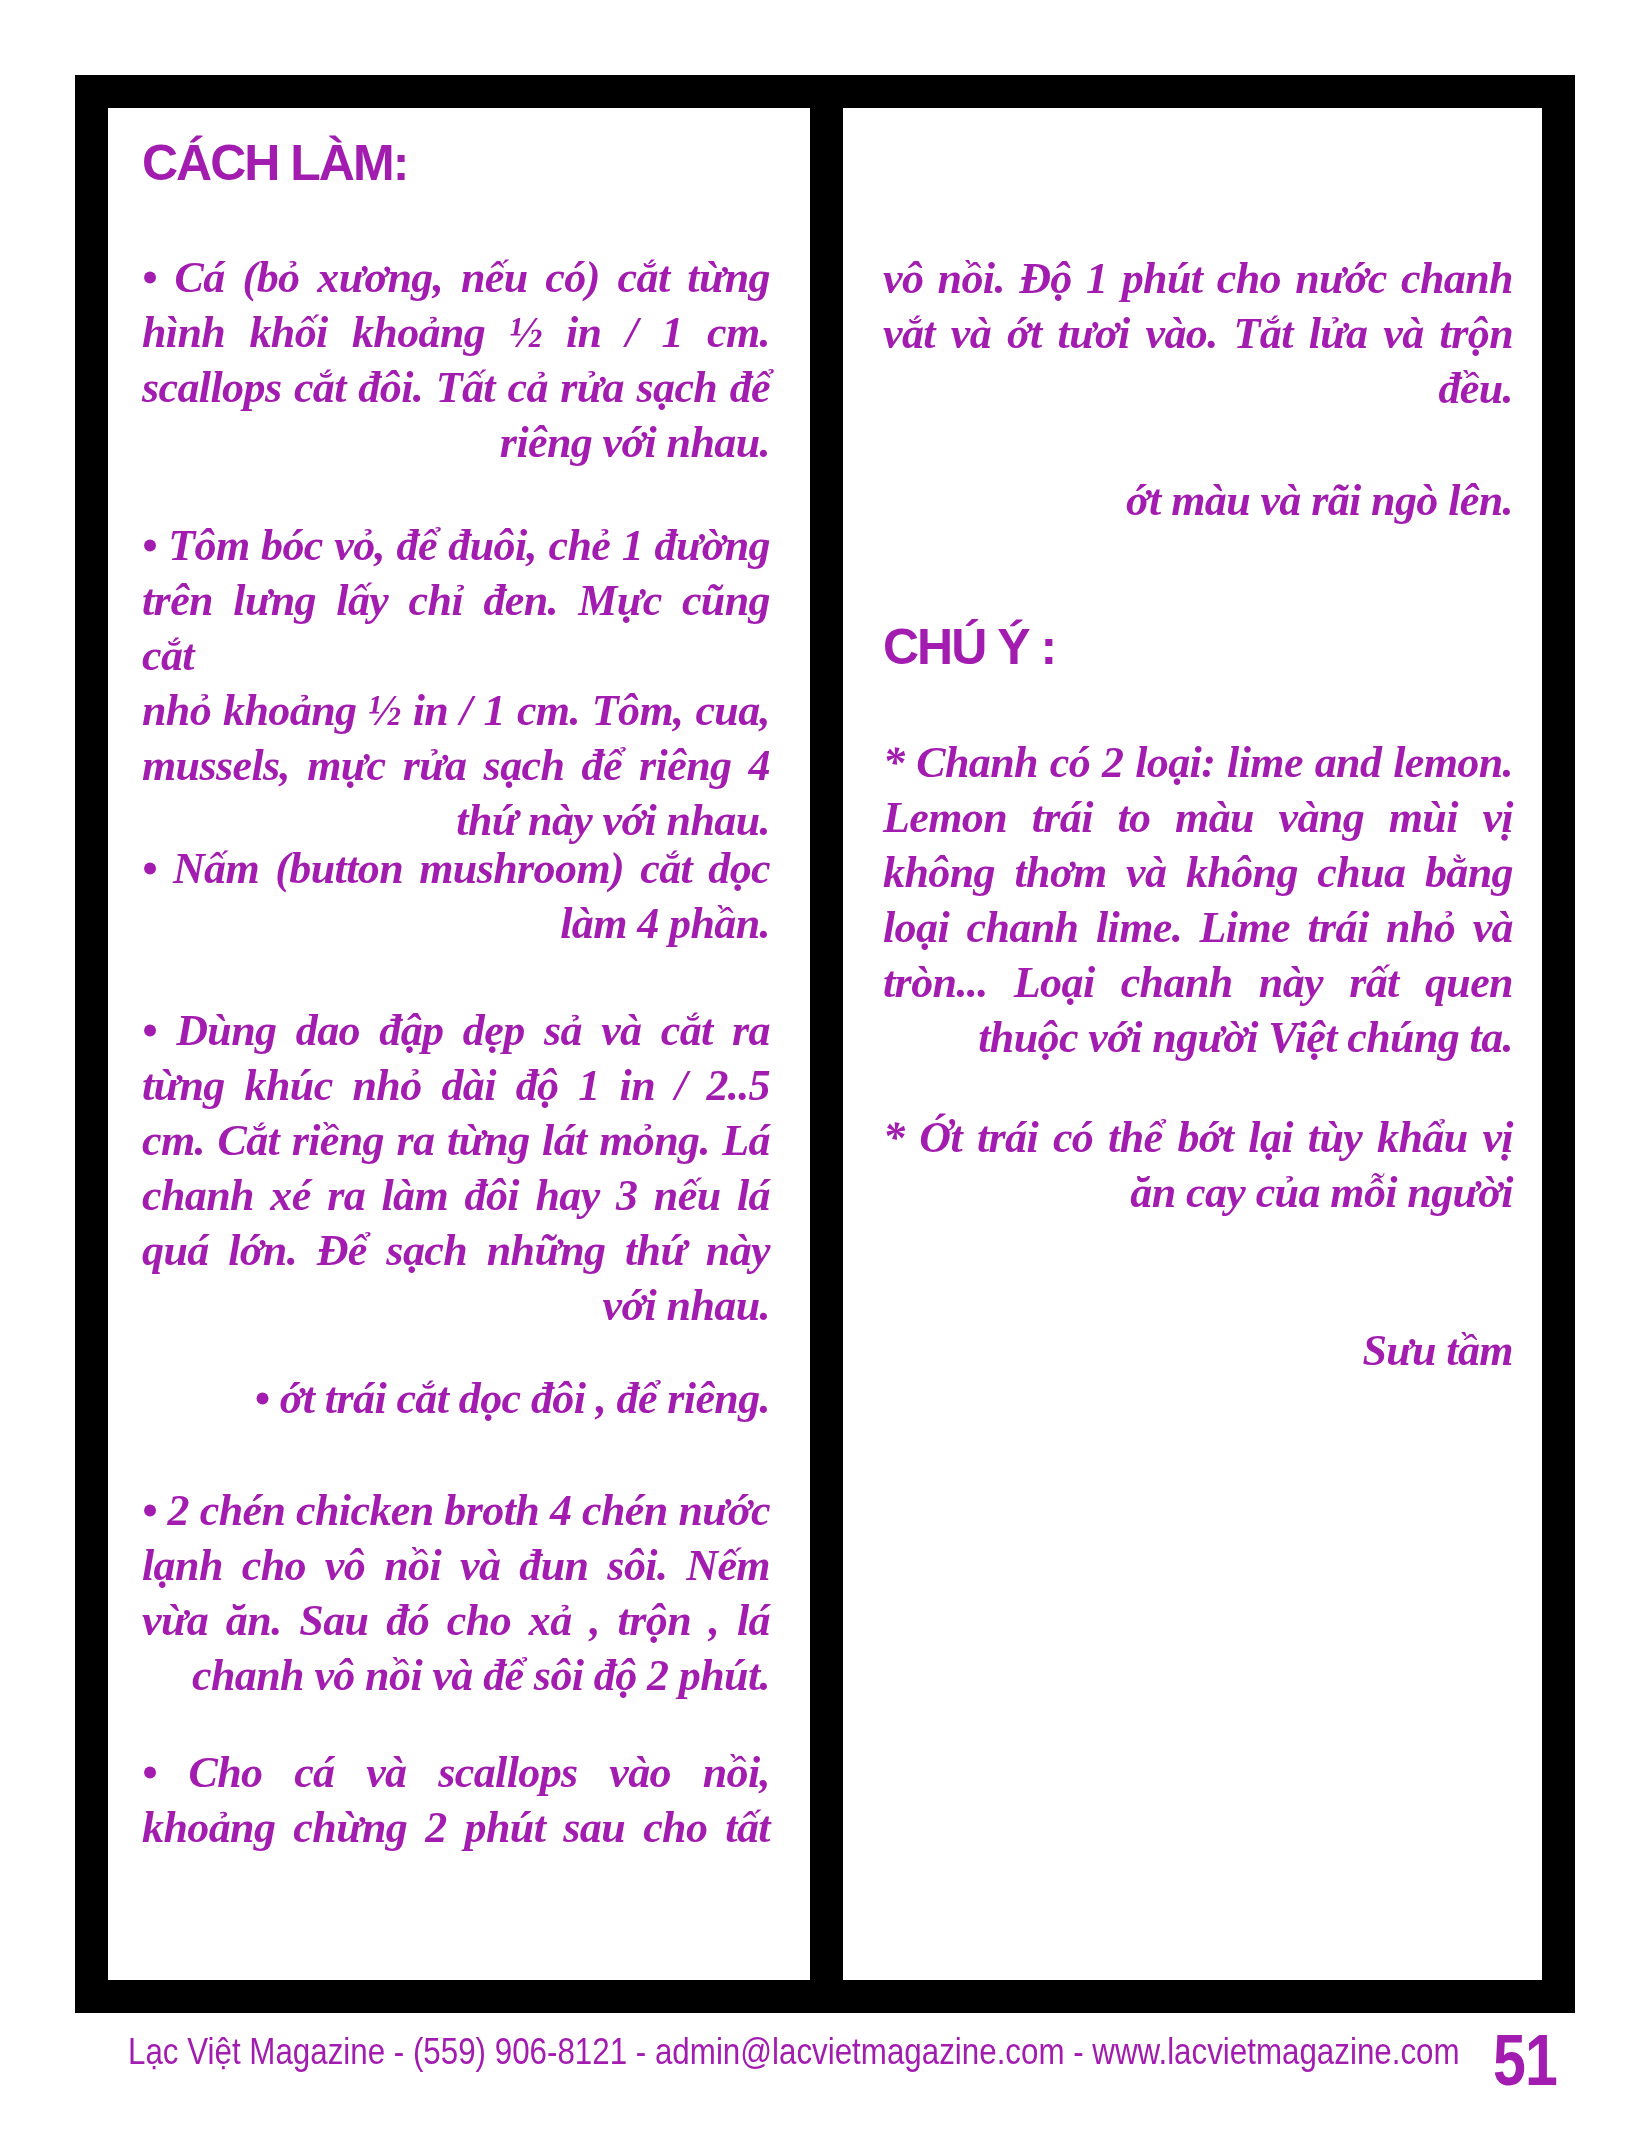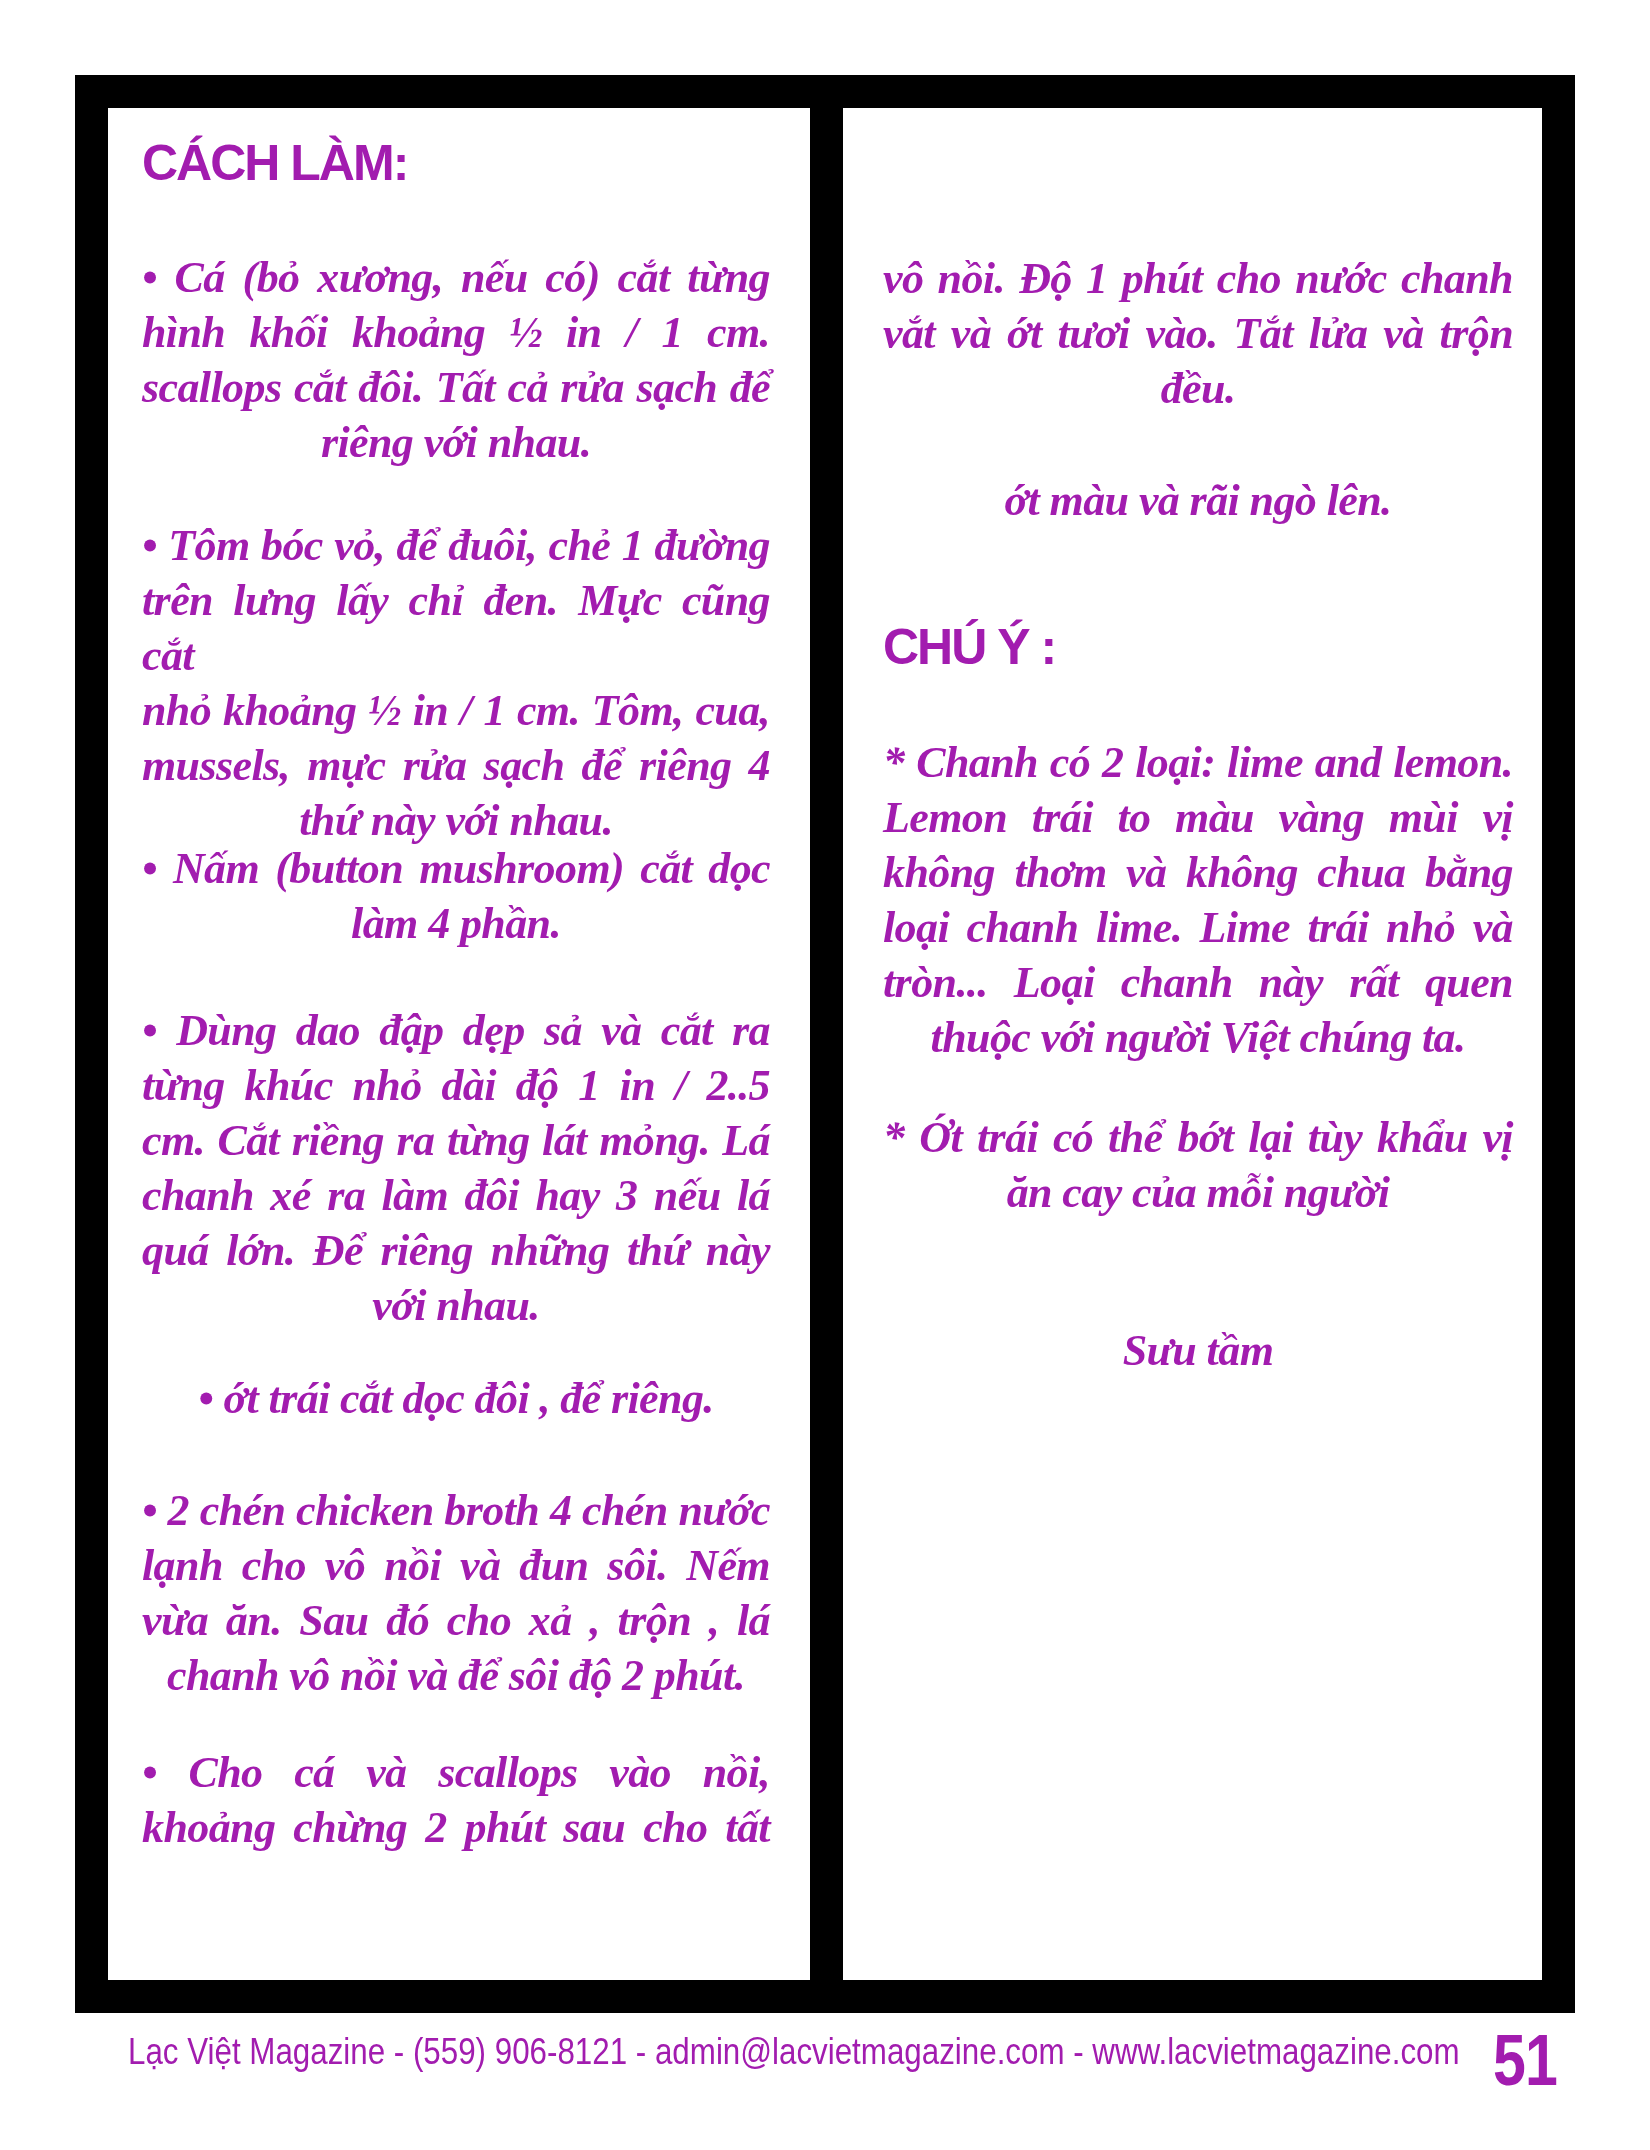--- a/index.html
+++ b/index.html
@@ -23,21 +23,21 @@
   }
   .para{
     width:628px;
     font-family:"Liberation Serif","DejaVu Serif",serif;
     font-style:italic;font-weight:700;
     font-size:44px;line-height:55px;letter-spacing:-0.6px;
   }
   .para.rc{width:630px;}
   .ln{width:100%;}
   .jl{text-align:justify;text-align-last:justify;}
-  .ll{text-align:center;}
+  .ll{text-align:right;}
 
   .footer-info{
     left:128px;top:2030px;
     font-family:"Liberation Sans","DejaVu Sans",sans-serif;
     font-size:36px;line-height:44px;white-space:nowrap;
     transform:scaleX(0.87);transform-origin:left top;
   }
   .page-number{
     left:1493px;top:2022px;
     font-family:"Liberation Sans","DejaVu Sans",sans-serif;
@@ -76,21 +76,21 @@
   <div class="tb para" style="left:142px;top:841px;">
     <div class="ln jl">• Nấm (button mushroom) cắt dọc</div>
     <div class="ln ll">làm 4 phần.</div>
   </div>
 
   <div class="tb para" style="left:142px;top:1003px;">
     <div class="ln jl">• Dùng dao đập dẹp sả và cắt ra</div>
     <div class="ln jl">từng khúc nhỏ dài độ 1 in / 2..5</div>
     <div class="ln jl">cm. Cắt riềng ra từng lát mỏng. Lá</div>
     <div class="ln jl">chanh xé ra làm đôi hay 3 nếu lá</div>
-    <div class="ln jl">quá lớn. Để riêng những thứ này</div>
+    <div class="ln jl">quá lớn. Để sạch những thứ này</div>
     <div class="ln ll">với nhau.</div>
   </div>
 
   <div class="tb para" style="left:142px;top:1371px;">
     <div class="ln ll">• ớt trái cắt dọc đôi , để riêng.</div>
   </div>
 
   <div class="tb para" style="left:142px;top:1483px;">
     <div class="ln jl">• 2 chén chicken broth 4 chén nước</div>
     <div class="ln jl">lạnh cho vô nồi và đun sôi. Nếm</div>

